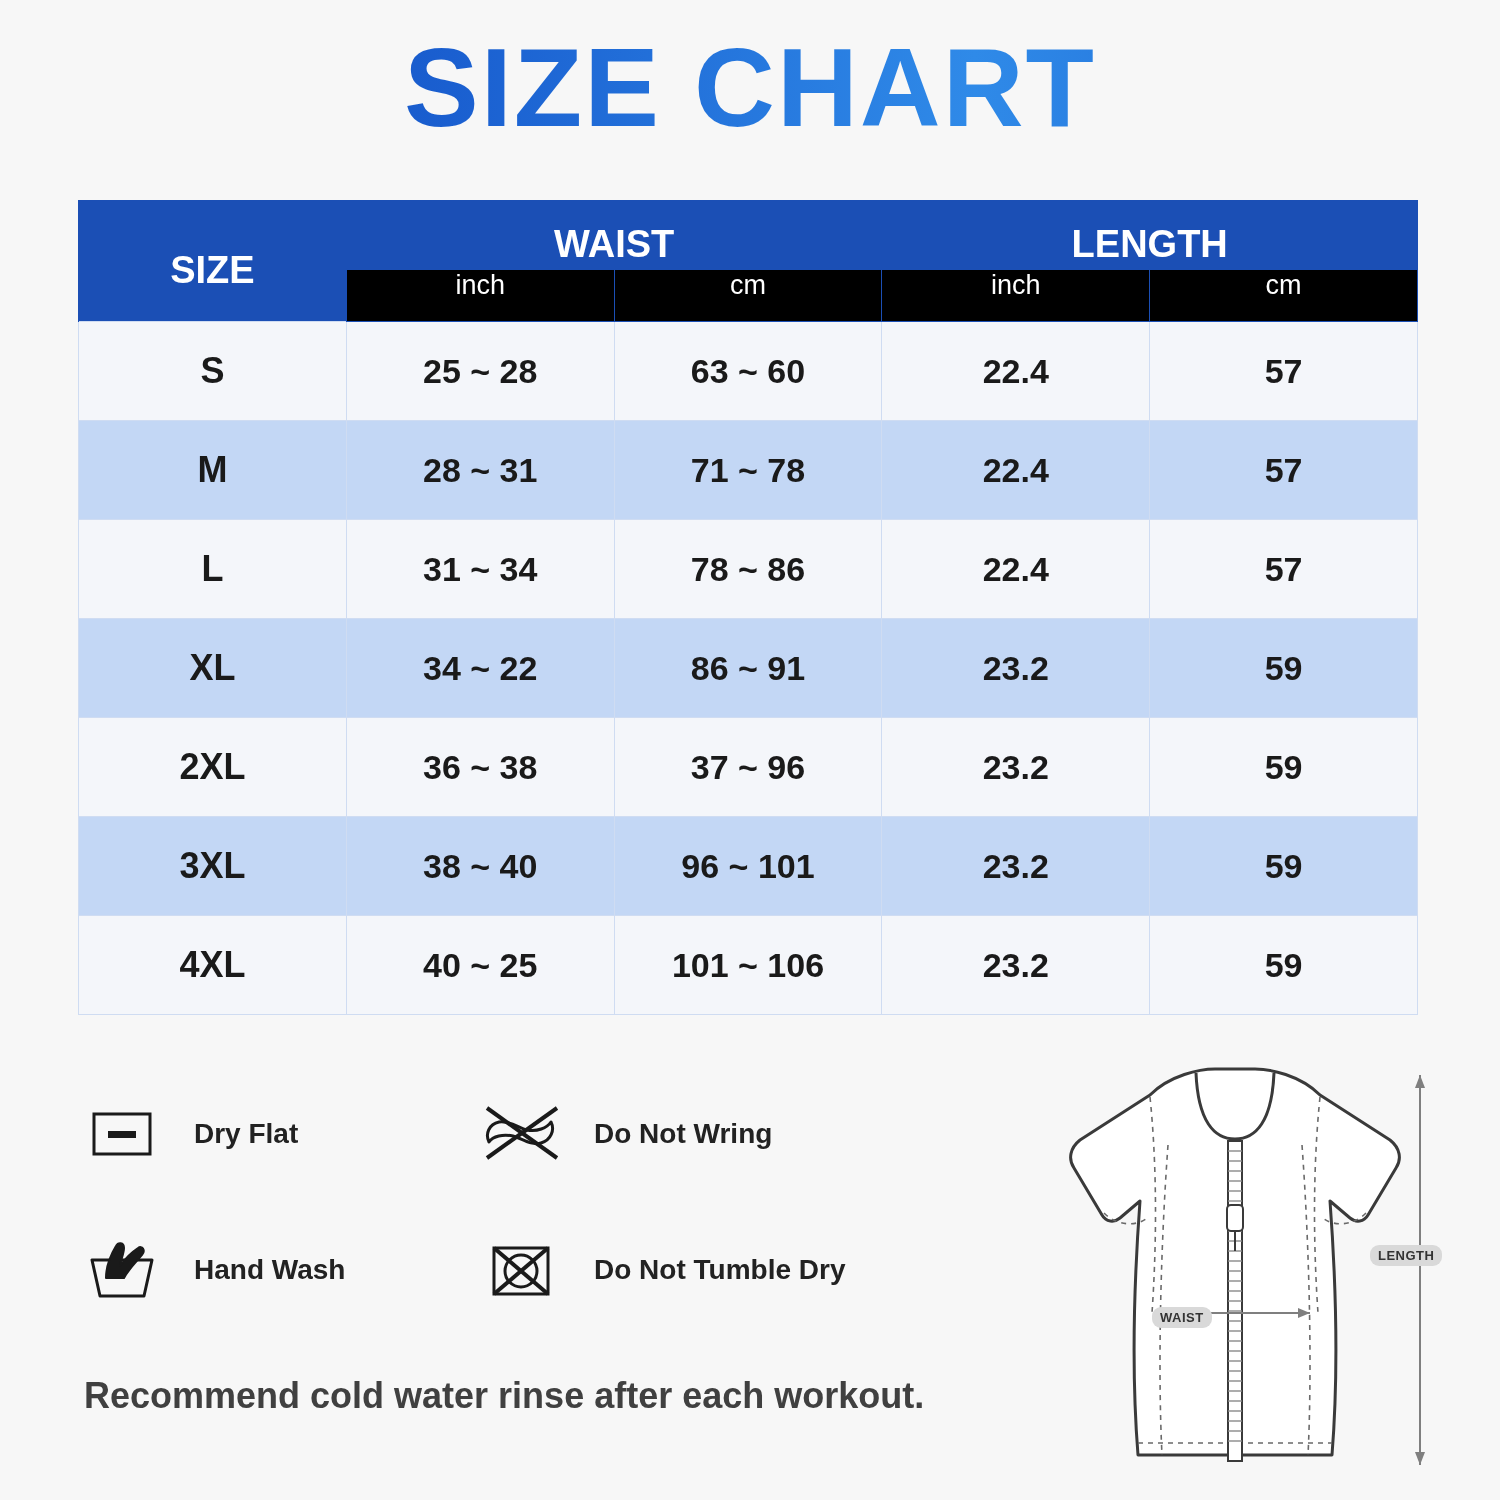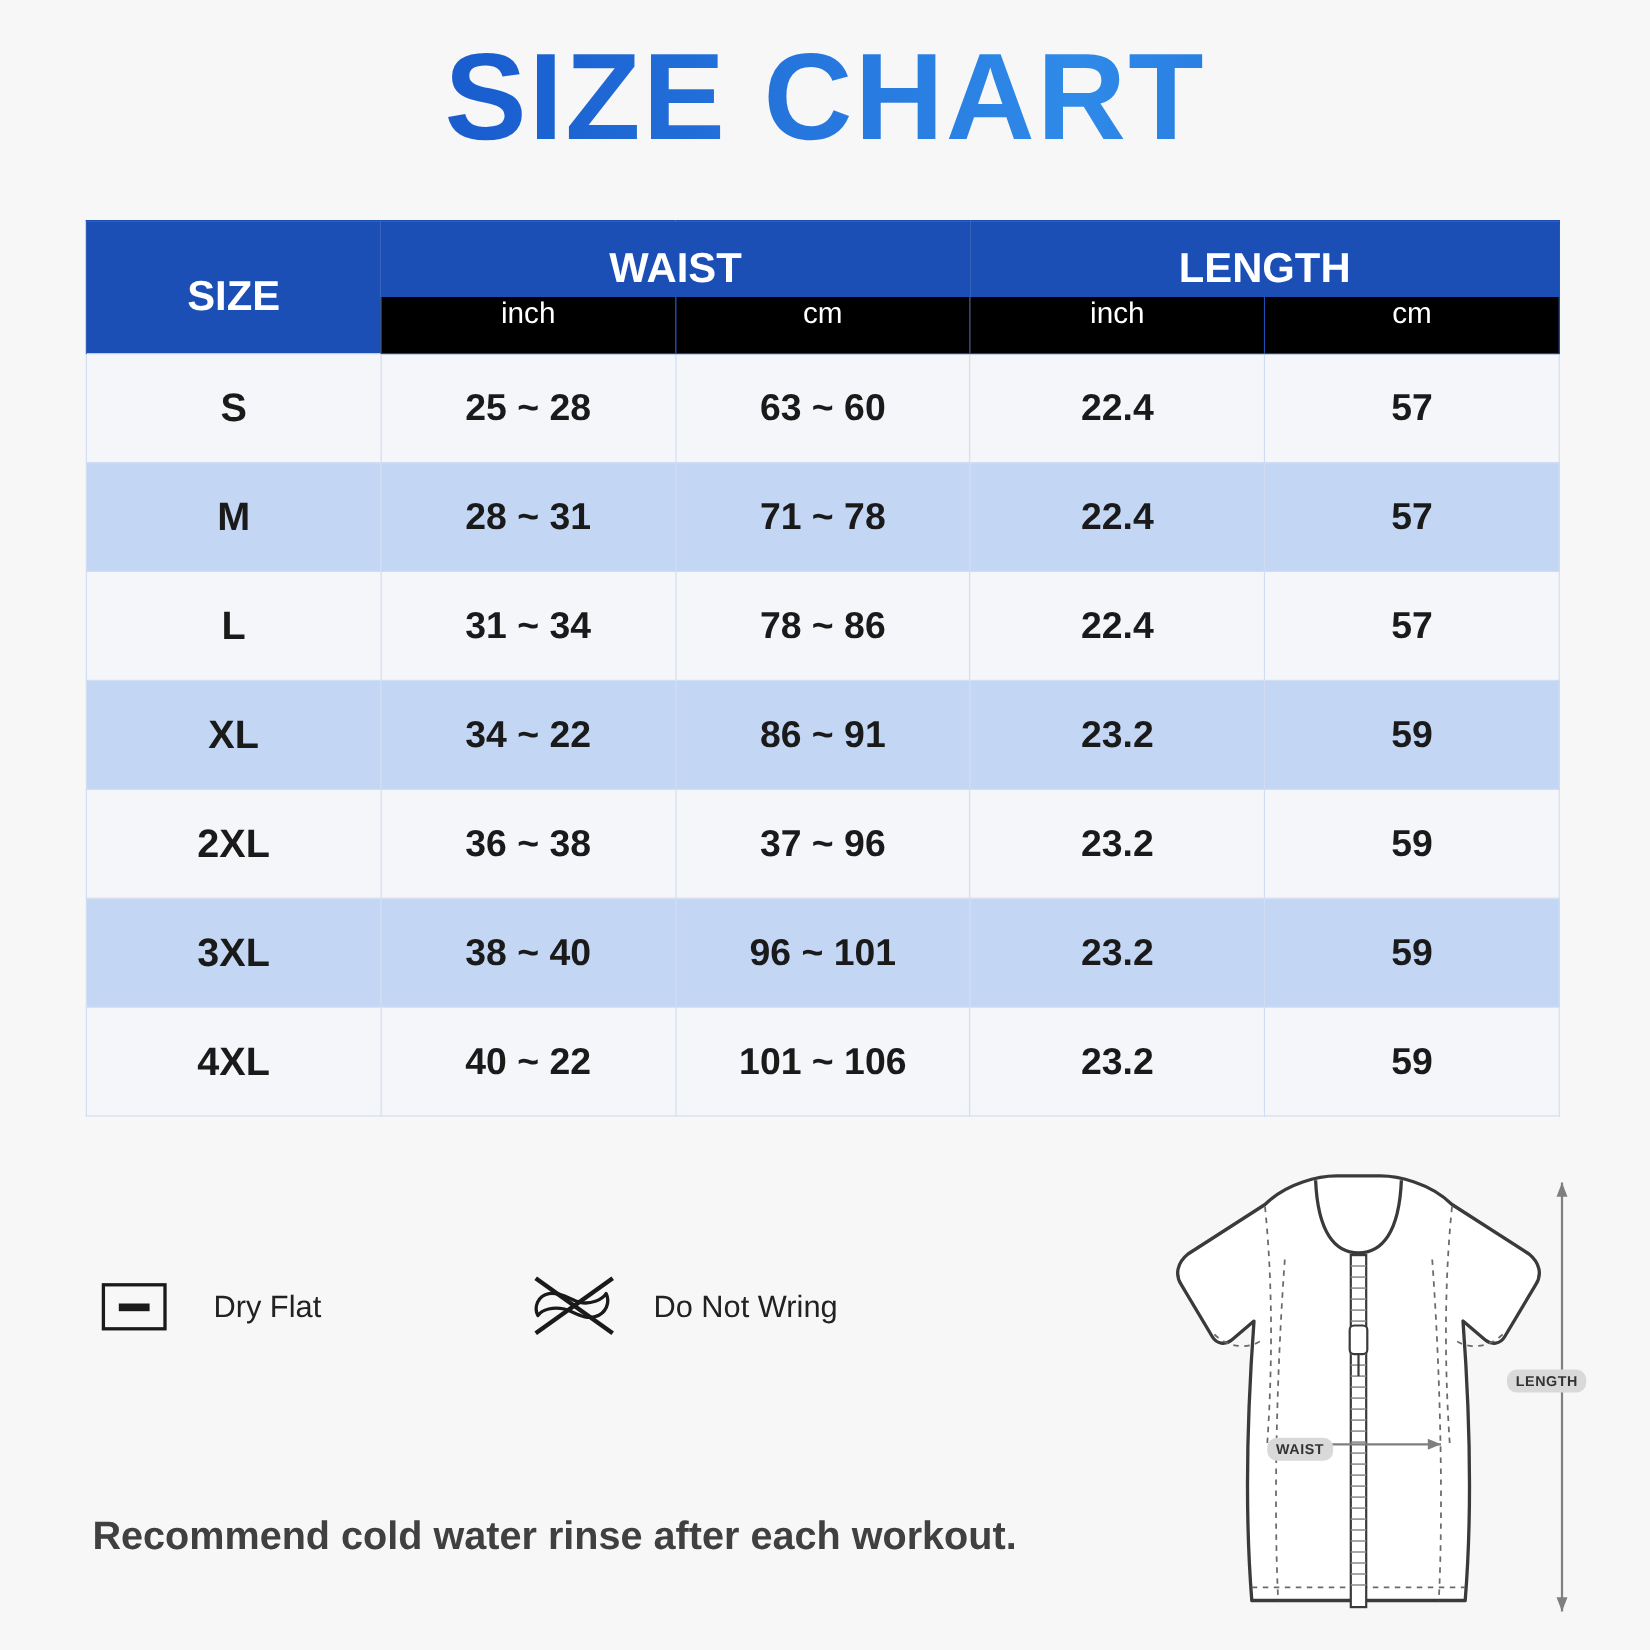--- a/index.html
+++ b/index.html
@@ -80,22 +80,23 @@
     padding: 0;
   }
   tbody tr.odd td { background: #f4f6fa; }
   tbody tr.even td { background: #c3d7f5; }
   tbody td.size-cell { font-size: 36px; }
 
   
   .care {
     position: absolute;
     left: 78px;
-    top: 1144px;
+    top: 1090px;
     width: 900px;
+    font-weight: bold;
   }
   .care-row {
     display: flex;
     align-items: center;
     margin-bottom: 48px;
   }
   .care-item {
     display: flex;
     align-items: center;
     width: 400px;
@@ -202,21 +203,21 @@
       </tr>
       <tr class="even">
         <td class="size-cell">3XL</td>
         <td>38 ~ 40</td>
         <td>96 ~ 101</td>
         <td>23.2</td>
         <td>59</td>
       </tr>
       <tr class="odd">
         <td class="size-cell">4XL</td>
-        <td>40 ~ 22</td>
+        <td>40 ~ 25</td>
         <td>101 ~ 106</td>
         <td>23.2</td>
         <td>59</td>
       </tr>
     </tbody>
   </table>
 </div>
 
 <div class="care">
 
@@ -236,20 +237,43 @@
         <svg width="86" height="72" viewBox="0 0 86 72">
           <path d="M10 44 C6 36 10 26 20 24 C30 22 40 30 48 32 C58 34 68 30 72 24 C76 32 72 42 62 45 C52 48 42 40 34 38 C24 36 14 38 10 44 Z" fill="none" stroke="#1a1a1a" stroke-width="3" stroke-linejoin="round"></path>
           <line x1="8" y1="10" x2="78" y2="60" stroke="#1a1a1a" stroke-width="4"></line>
           <line x1="78" y1="10" x2="8" y2="60" stroke="#1a1a1a" stroke-width="4"></line>
         </svg>
       </div>
       <div class="care-label">Do Not Wring</div>
     </div>
   </div>
 
+  <div class="care-row">
+    <div class="care-item">
+      <div class="care-icon">
+        <svg width="76" height="72" viewBox="0 0 76 72">
+          <path d="M8 26 L68 26 L60 62 L16 62 Z" fill="none" stroke="#1a1a1a" stroke-width="3" stroke-linejoin="round"></path>
+          <path d="M22 44 C22 34 26 22 32 12 C34 8 40 8 40 14 C40 20 36 28 36 32 C40 26 48 18 54 14 C58 11 62 16 58 21 C53 27 44 36 40 44 Z" fill="#1a1a1a" stroke="#1a1a1a" stroke-width="2" stroke-linejoin="round"></path>
+        </svg>
+      </div>
+      <div class="care-label">Hand Wash</div>
+    </div>
+
+    <div class="care-item">
+      <div class="care-icon">
+        <svg width="76" height="72" viewBox="0 0 76 72">
+          <rect x="10" y="14" width="54" height="46" fill="none" stroke="#1a1a1a" stroke-width="3"></rect>
+          <circle cx="37" cy="37" r="16" fill="none" stroke="#1a1a1a" stroke-width="3"></circle>
+          <line x1="10" y1="14" x2="64" y2="60" stroke="#1a1a1a" stroke-width="4"></line>
+          <line x1="64" y1="14" x2="10" y2="60" stroke="#1a1a1a" stroke-width="4"></line>
+        </svg>
+      </div>
+      <div class="care-label">Do Not Tumble Dry</div>
+    </div>
+  </div>
 </div>
 
 <div class="recommend">Recommend cold water rinse after each workout.</div>
 
 <div class="garment">
   <svg width="470" height="430" viewBox="0 0 470 430">
 
     <path d="M150 40 C170 20 200 14 215 14 L255 14 C270 14 300 20 320 40
              L390 85 C400 93 402 104 396 113 L368 160 C364 167 356 168 350 163 L330 146
              C334 200 340 300 332 400 L138 400 C130 300 136 200 140 146

